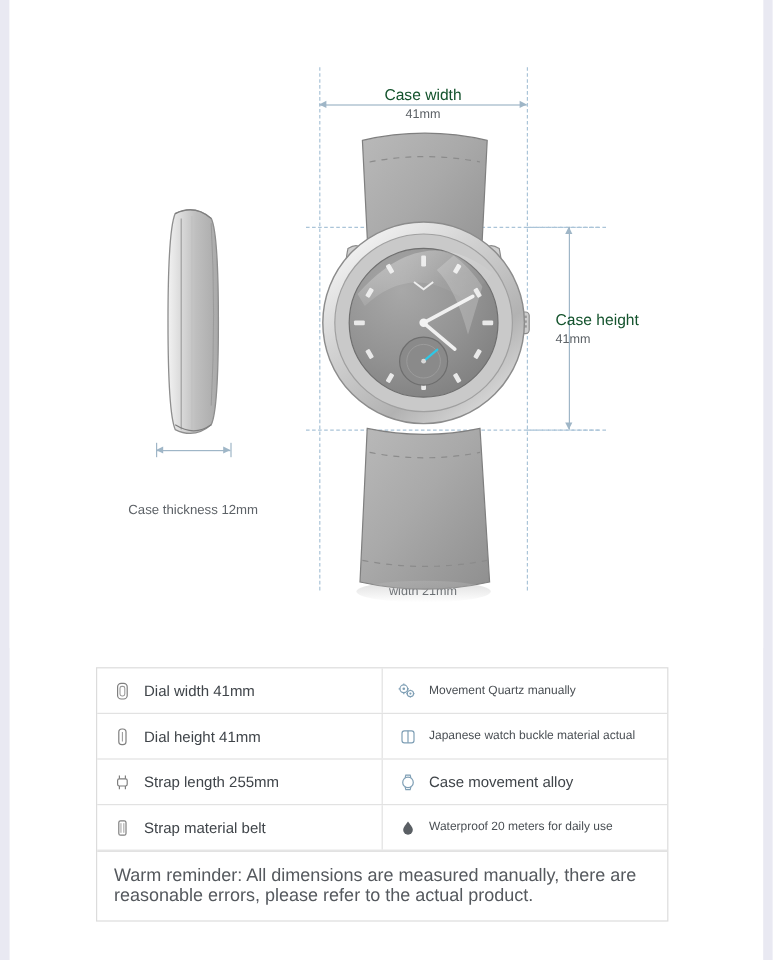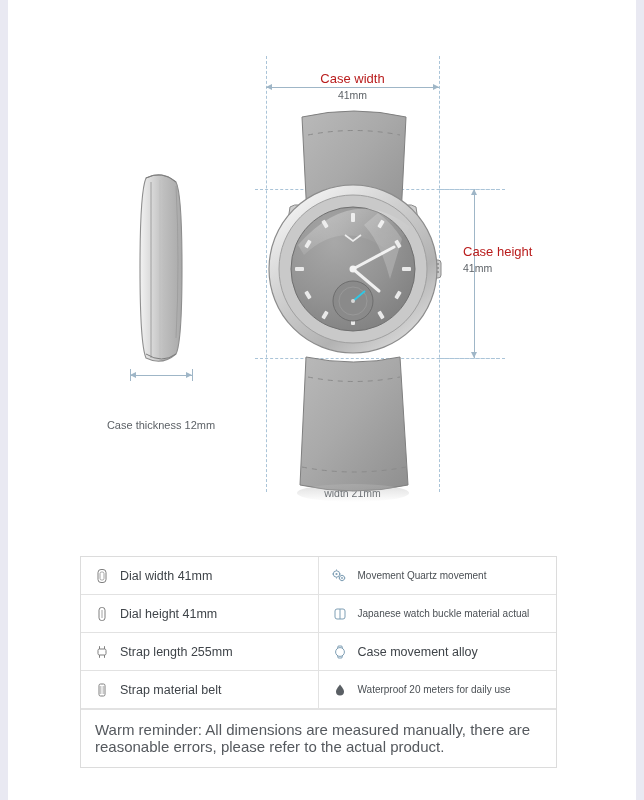--- a/index.html
+++ b/index.html
@@ -30,21 +30,21 @@
   }
   .dashline-v { border-left: 1px dashed #aac4d8; }
   .dashline-h { border-top: 1px dashed #aac4d8; }
 
   .dim-label {
     position: absolute;
     text-align: center;
     color: #555a5f;
     line-height: 1.35;
   }
-  .dim-label .big { font-size: 13px; color: #b91c1c; display: block; }
+  .dim-label .big { font-size: 13px; color: #14532d; display: block; }
   .dim-label .small { font-size: 10.5px; color: #5d6267; display: block; }
 
   
   .arrow-h {
     position: absolute;
     height: 1px;
     background: #9fb6c7;
   }
   .arrow-h::before, .arrow-h::after {
     content: "";
@@ -133,21 +133,21 @@
 
     <div class="dim-label" style="left:258px; top:70px; width:173px;">
       <span class="big">Case width</span>
       <span class="small">41mm</span>
     </div>
     <div class="arrow-h" style="left:258px; top:87px; width:173px;"></div>
 
     <div class="arrow-v" style="left:466px; top:189px; height:169px;"></div>
     <div class="dashline-h" style="left:431px; top:189px; width:60px;"></div>
     <div class="dashline-h" style="left:431px; top:358px; width:60px;"></div>
-    <div class="dim-label" style="left:455px; top:243px; width:100px; text-align:left;">
+    <div class="dim-label" style="left:455px; top:258px; width:100px; text-align:left;">
       <span class="big">Case height</span>
       <span class="small">41mm</span>
     </div>
 
     <div class="dim-label" style="left:258px; top:468px; width:173px;">
       <span class="big">Watch</span>
       <span class="small">width 21mm</span>
     </div>
 
     <div class="arrow-h" style="left:122px; top:375px; width:62px;"></div>
@@ -274,21 +274,21 @@
         <span class="icon-box">
           <svg width="17" height="16" viewBox="0 0 17 16">
               <circle cx="5.5" cy="6" r="3.2" fill="none" stroke="#7f9fb5" stroke-width="1"></circle>
               <circle cx="5.5" cy="6" r="1.1" fill="#7f9fb5"></circle>
               <circle cx="11" cy="10" r="2.6" fill="none" stroke="#7f9fb5" stroke-width="1"></circle>
               <circle cx="11" cy="10" r="0.9" fill="#7f9fb5"></circle>
               <path d="M5.5 1.5v1.2M5.5 9.3v1.2M1.2 6h1.2M8.6 6h1.2" stroke="#7f9fb5" stroke-width="1"></path>
               <path d="M11 6.8v1M11 12.2v1M7.6 10h1M13.4 10h1" stroke="#7f9fb5" stroke-width="1"></path>
             </svg>
         </span>
-        <span class="spec-text sm">Movement Quartz movement</span>
+        <span class="spec-text sm">Movement Quartz manually</span>
       </div>
     </div>
 
     <div class="spec-row">
       <div class="spec-cell left">
         <span class="icon-box">
           <svg width="16" height="16" viewBox="0 0 16 16">
               <rect x="5" y="1.5" width="6" height="13" rx="2.6" fill="none" stroke="#7f7f7f" stroke-width="1"></rect>
               <line x1="8" y1="4" x2="8" y2="12" stroke="#9a9a9a" stroke-width="0.9"></line>
             </svg>

